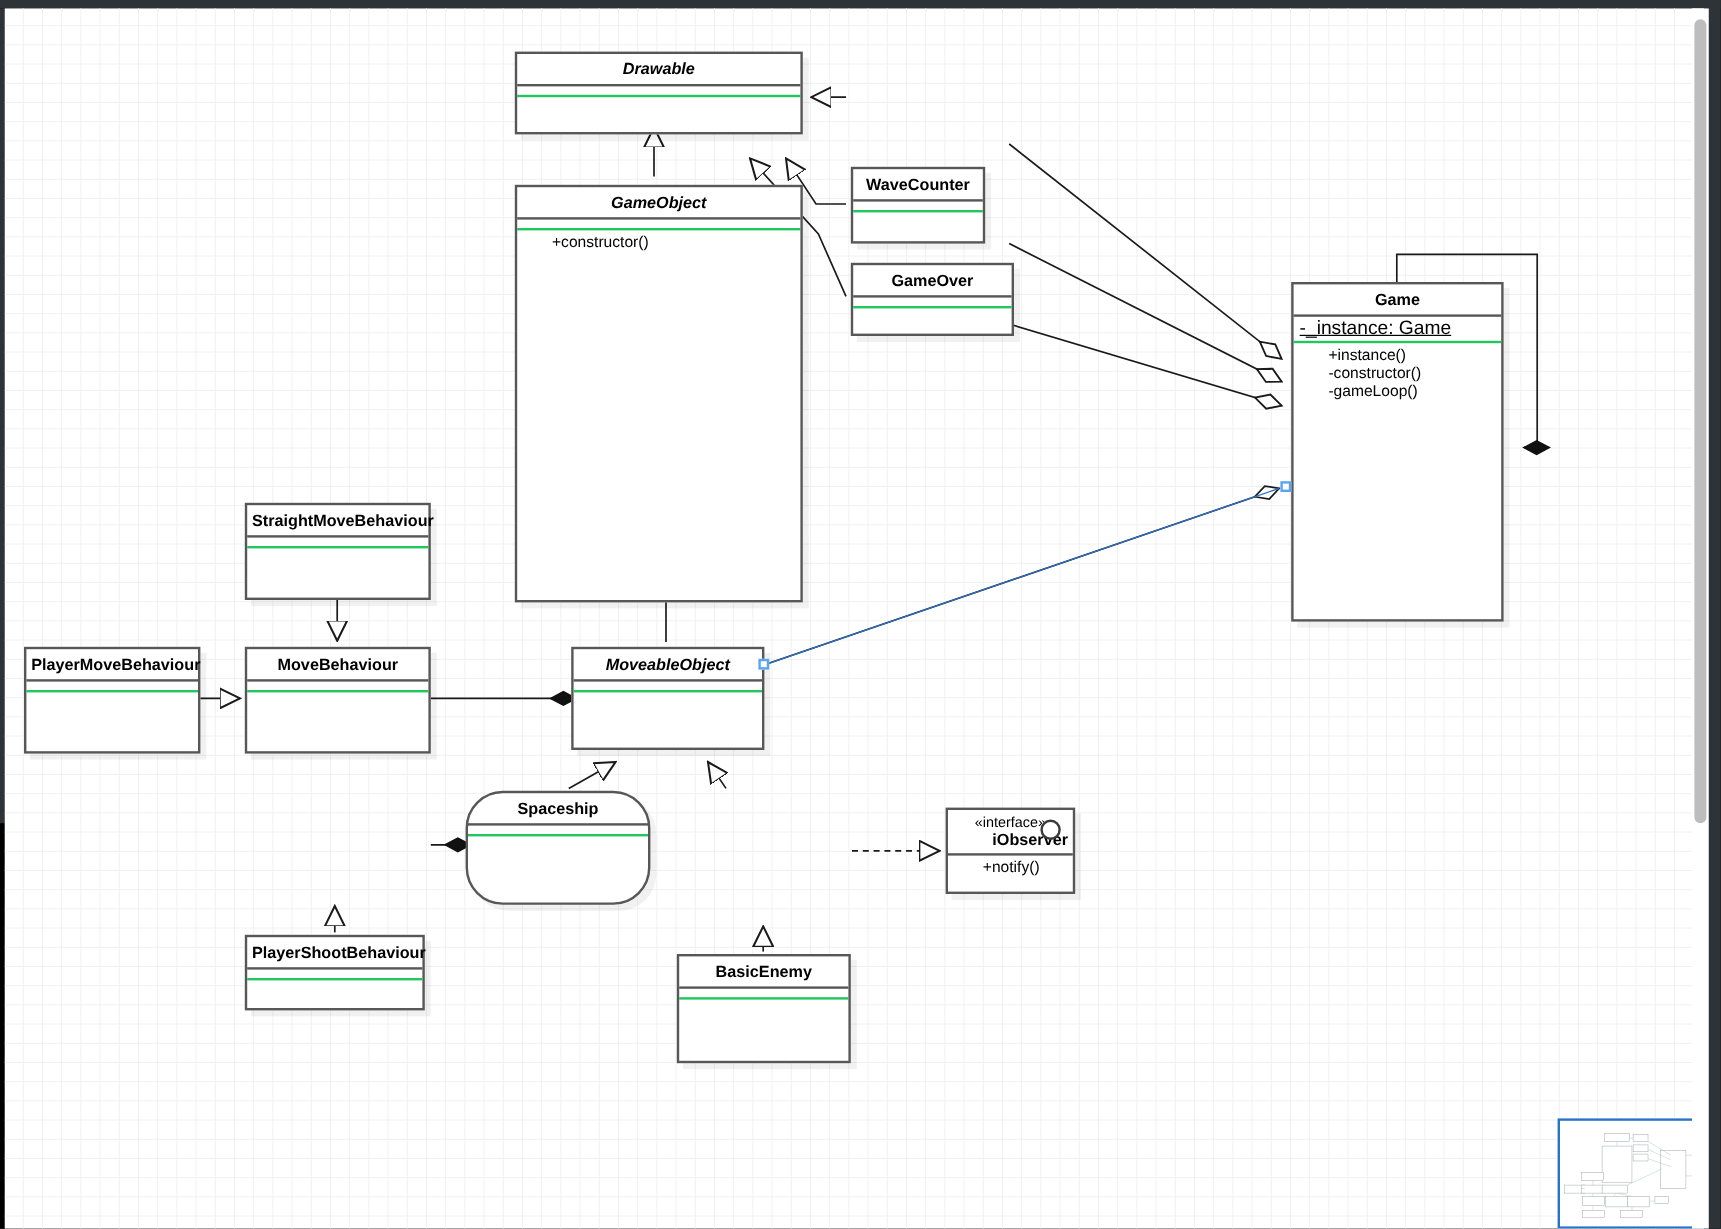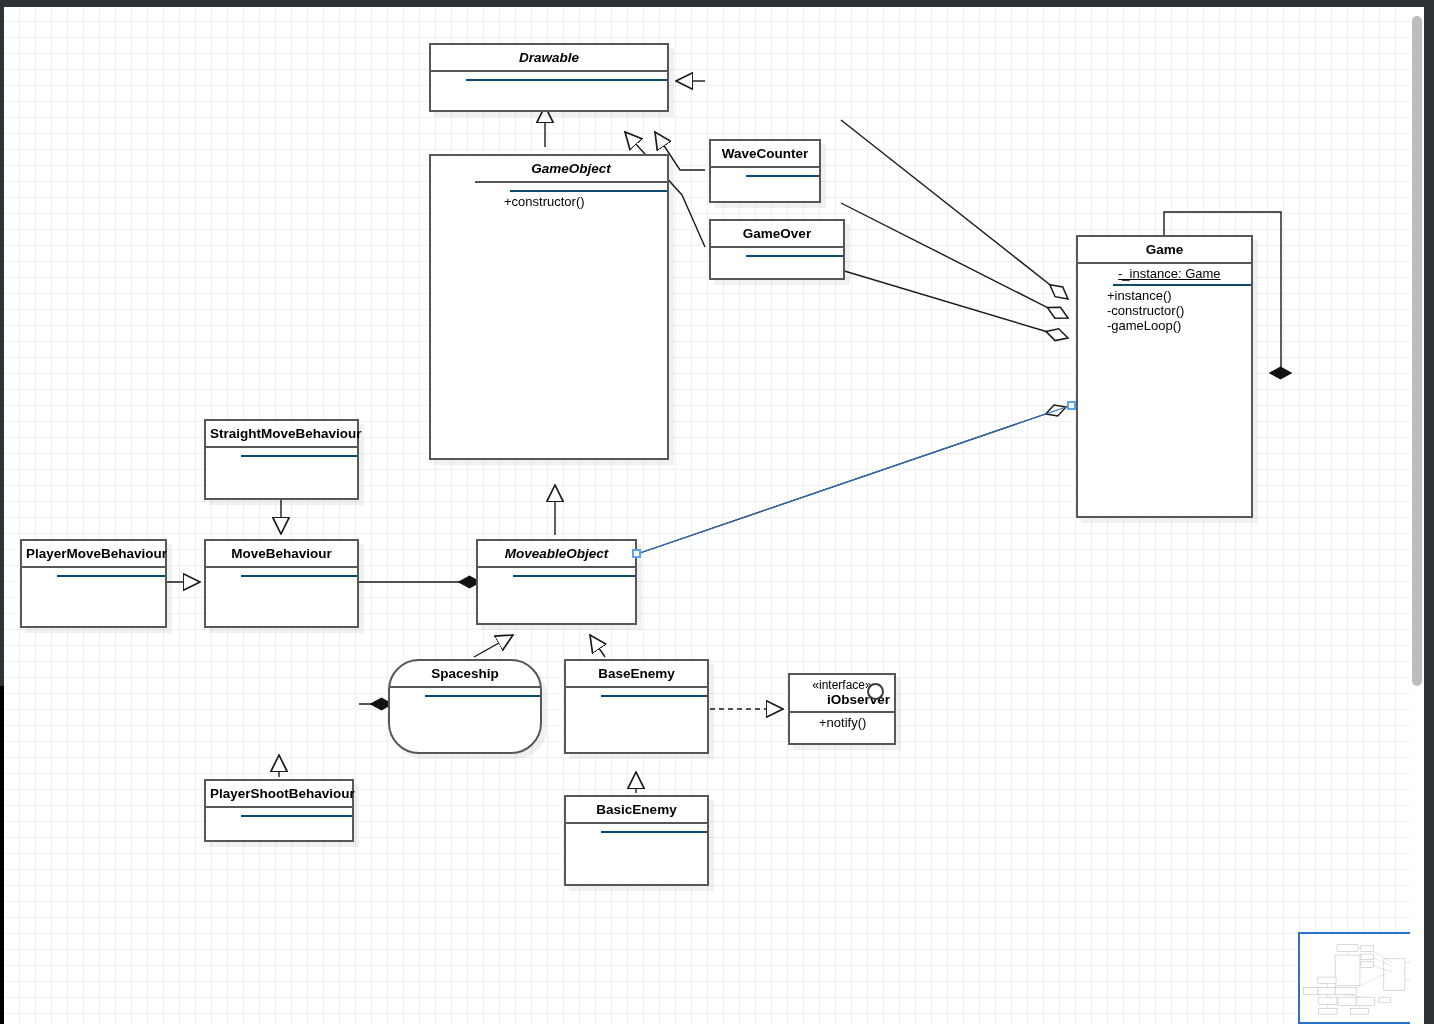--- a/index.html
+++ b/index.html
@@ -60,27 +60,26 @@
     font-size: 13.5px;
     font-weight: bold;
     color: #000;
     padding: 5px 4px 5px 4px;
     border-bottom: 2px solid #575757;
     line-height: 15px;
     white-space: nowrap;
   }
   .node.abstract .title { font-style: italic; }
   .node .attrs {
-    border-bottom: 2px solid #0c4a6e;
+    border-bottom: 2px solid #22c55e;
     min-height: 9px;
-    font-size: 13px;
+    font-size: 16px;
     color: #000;
     padding: 0 5px;
     line-height: 15px;
-    margin-left: 35px;
   }
   .node .attrs.has-content { padding: 2px 5px 3px 5px; }
   .node .attrs .static { text-decoration: underline; }
   .node .ops {
     font-size: 13px;
     color: #000;
     padding: 2px 5px 3px 5px;
     line-height: 15px;
     margin-left: 24px;
   }
@@ -210,21 +209,21 @@
       <div class="attrs"></div>
       <div class="ops" style="height:32px;"></div>
     </div>
 
     <div class="node" style="left:705px; top:212px; width:136px; height:61px;">
       <div class="title">GameOver</div>
       <div class="attrs"></div>
       <div class="ops" style="height:29px;"></div>
     </div>
 
-    <div class="node abstract" style="left:425px; top:147px; width:240px; height:306px;padding-left:44px;">
+    <div class="node abstract" style="left:425px; top:147px; width:240px; height:348px;">
       <div class="title">GameObject</div>
       <div class="attrs"></div>
       <div class="ops">
         <div class="row">+constructor()</div>
       </div>
     </div>
 
     <div class="node" style="left:1072px; top:228px; width:177px; height:283px;">
       <div class="title">Game</div>
       <div class="attrs has-content">
@@ -261,25 +260,20 @@
       <div class="ops" style="height:54px;"></div>
     </div>
 
 
     <div class="node" style="left:384px; top:652px; width:154px; height:95px;border-radius:31px;">
       <div class="title">Spaceship</div>
       <div class="attrs"></div>
       <div class="ops" style="height:63px;"></div>
     </div>
 
-    <div class="node" style="left:560px; top:652px; width:145px; height:95px;">
-      <div class="title">BaseEnemy</div>
-      <div class="attrs"></div>
-      <div class="ops" style="height:63px;"></div>
-    </div>
 
     <div class="node iface" style="left:784px; top:666px; width:108px; height:72px;">
       <div class="title">
         <span class="stereo">«interface»</span>
         <span class="iname">iObserver</span>
         <span class="iface-circle"></span>
       </div>
       <div class="ops">
         <div class="row">+notify()</div>
       </div>

